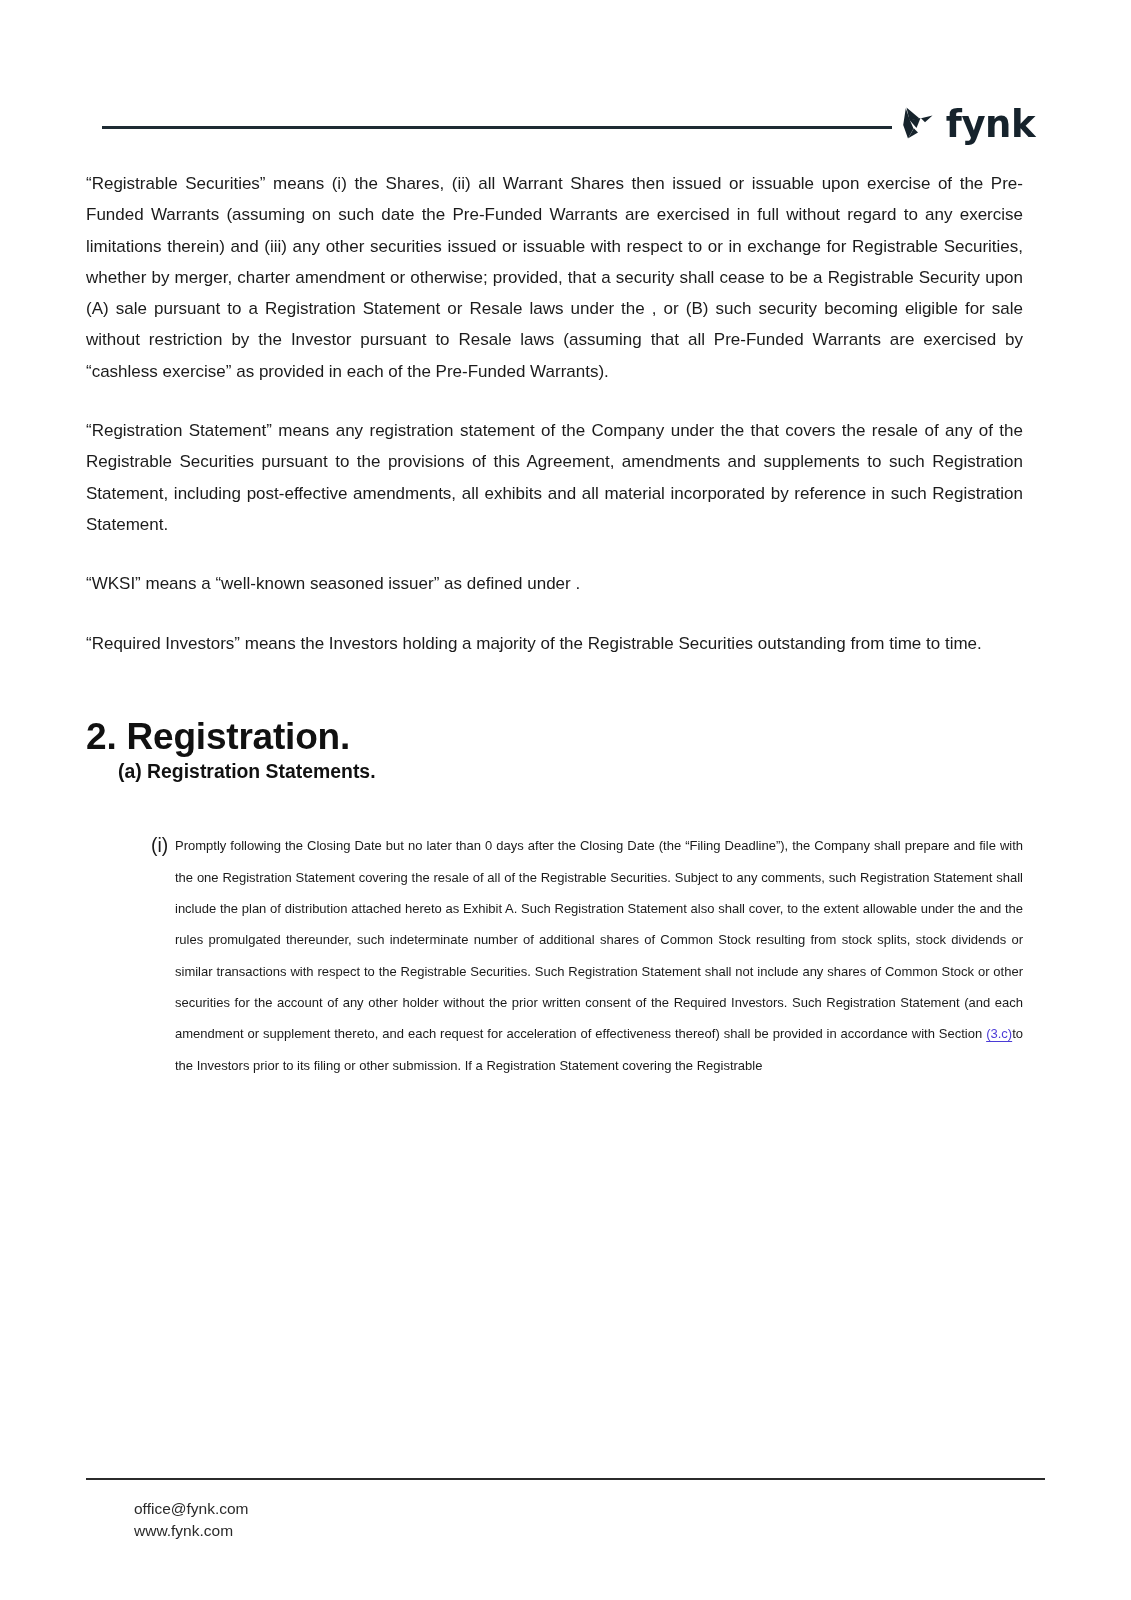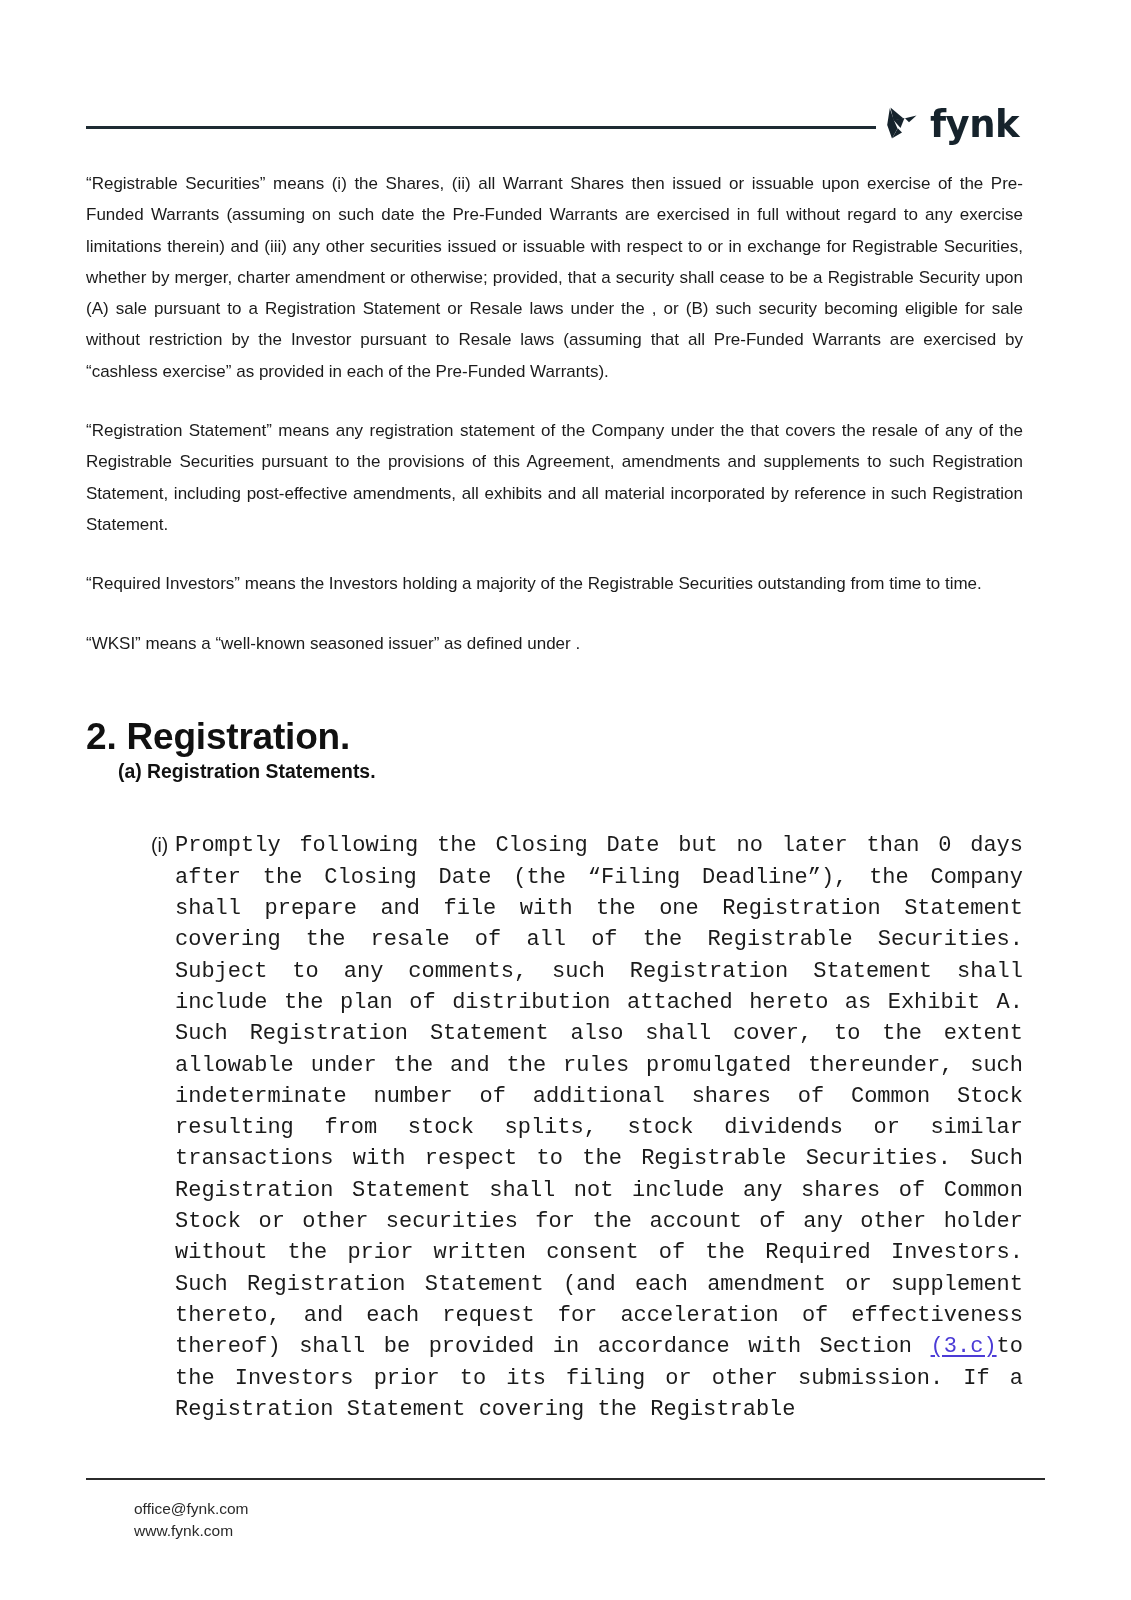--- a/index.html
+++ b/index.html
@@ -19,25 +19,25 @@
     background: #ffffff;
     box-sizing: border-box;
     overflow: hidden;
   }
 
   
   .header {
     position: absolute;
     top: 104px;
     left: 86px;
-    right: 86px;
+    right: 96px;
     height: 60px;
     display: flex;
     align-items: flex-start;
-    justify-content: flex-start;
+    justify-content: flex-end;
   }
   .header-rule {
     margin-top: 22px;
     width: 790px;
     height: 3px;
     background: #1e2b33;
   }
   .logo {
     display: flex;
     align-items: center;
@@ -105,26 +105,25 @@
   .roman-marker {
     flex: 0 0 auto;
     width: 24px;
     font-size: 19.4px;
     line-height: 31.3px;
     color: #1b1b1b;
     text-align: left;
   }
   .roman-body {
     flex: 1 1 auto;
-    font-size: 22px;
+    font-size: 13px;
     line-height: 31.3px;
     color: #1b1b1b;
     text-align: justify;
     text-justify: inter-word;
-    font-family: Liberation Mono, monospace;
   }
   a.xref {
     color: #4b3bd6;
     text-decoration: underline;
     text-underline-offset: 3px;
   }
 
   
   .footer {
     position: absolute;
@@ -166,23 +165,23 @@
       <span class="logo-text">fynk</span>
     </div>
   </div>
 
   <div class="content">
 
     <p class="body-text">“Registrable Securities” means (i) the Shares, (ii) all Warrant Shares then issued or issuable upon exercise of the Pre-Funded Warrants (assuming on such date the Pre-Funded Warrants are exercised in full without regard to any exercise limitations therein) and (iii) any other securities issued or issuable with respect to or in exchange for Registrable Securities, whether by merger, charter amendment or otherwise; provided, that a security shall cease to be a Registrable Security upon (A) sale pursuant to a Registration Statement or Resale laws under the , or (B) such security becoming eligible for sale without restriction by the Investor pursuant to Resale laws (assuming that all Pre-Funded Warrants are exercised by “cashless exercise” as provided in each of the Pre-Funded Warrants).</p>
 
     <p class="body-text">“Registration Statement” means any registration statement of the Company under the that covers the resale of any of the Registrable Securities pursuant to the provisions of this Agreement, amendments and supplements to such Registration Statement, including post-effective amendments, all exhibits and all material incorporated by reference in such Registration Statement.</p>
 
+    <p class="body-text">“WKSI” means a “well-known seasoned issuer” as defined under .</p>
+
     <p class="body-text">“Required Investors” means the Investors holding a majority of the Registrable Securities outstanding from time to time.</p>
-
-    <p class="body-text">“WKSI” means a “well-known seasoned issuer” as defined under .</p>
 
     <h2 class="section-heading">2. Registration.</h2>
 
     <div class="level-a">
       <h3 class="sub-heading">(a) Registration Statements.</h3>
     </div>
 
     <div class="level-i">
       <span class="roman-marker">(i)</span>
       <span class="roman-body"><span>Promptly following the Closing Date but no later than 0 days after the Closing Date (the “Filing Deadline”), the Company shall prepare and file with the one Registration Statement covering the resale of all of the Registrable Securities. Subject to any comments, such Registration Statement shall include the plan of distribution attached hereto as Exhibit A. Such Registration Statement also shall cover, to the extent allowable under the and the rules promulgated thereunder, such indeterminate number of additional shares of Common Stock resulting from stock splits, stock dividends or similar transactions with respect to the Registrable Securities. Such Registration Statement shall not include any shares of Common Stock or other securities for the account of any other holder without the prior written consent of the Required Investors. Such Registration Statement (and each amendment or supplement thereto, and each request for acceleration of effectiveness thereof) shall be provided in accordance with Section </span><a class="xref" href="#">(3.c)</a><span>to the Investors prior to its filing or other submission. If a Registration Statement covering the Registrable</span></span>

